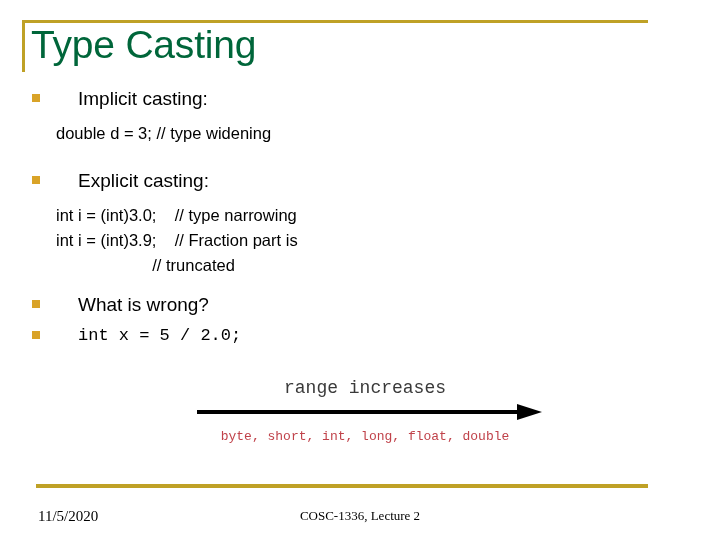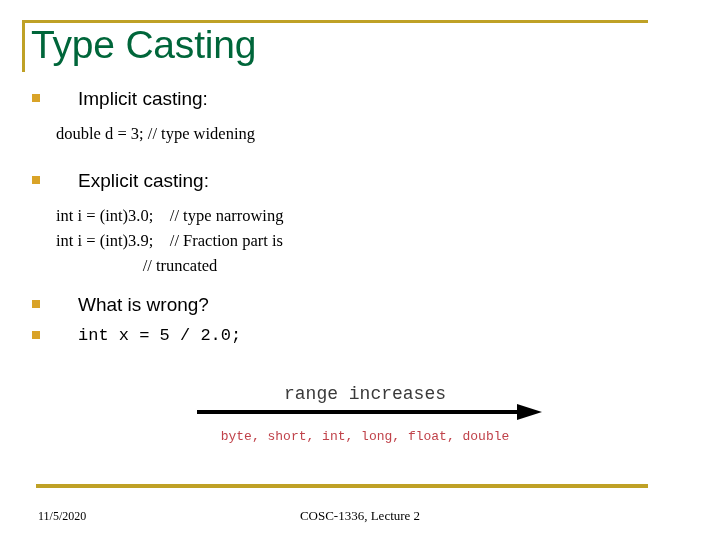--- a/index.html
+++ b/index.html
@@ -77,21 +77,21 @@
     white-space: pre;
   }
   .bullet-text.mono {
     font-family: "Liberation Mono", "DejaVu Sans Mono", monospace;
     font-size: 17px;
     margin-top: 16px;
   }
 
   .code-block {
     padding-left: 56px;
-    font-family: Liberation Serif, serif;
+    font-family: Liberation Sans, sans-serif;
     font-size: 16.5px;
     line-height: 25px;
     color: #000000;
     white-space: pre;
   }
 
   .gap-sm { height: 10px; }
   .gap-md { height: 22px; }
   .gap-lg { height: 14px; }
 
@@ -99,21 +99,21 @@
   .range-diagram {
     position: absolute;
     left: 0;
     top: 366px;
     width: 720px;
     height: 96px;
   }
   .range-caption {
     position: absolute;
     left: 0;
-    top: 16px;
+    top: 10px;
     width: 720px;
     text-align: center;
     font-family: "Liberation Mono", "DejaVu Sans Mono", monospace;
     font-size: 18px;
     line-height: 24px;
     color: #3a3a3a;
     padding-left: 10px;
     box-sizing: border-box;
     white-space: pre;
   }
@@ -153,21 +153,21 @@
     left: 0;
     top: 508px;
     width: 720px;
     height: 22px;
   }
   .footer-date {
     position: absolute;
     left: 38px;
     top: 0;
     font-family: "Liberation Serif", serif;
-    font-size: 12px;
+    font-size: 15px;
     line-height: 16px;
     color: #000000;
     white-space: nowrap;
   }
   .footer-center {
     position: absolute;
     left: 0;
     top: 0;
     width: 720px;
     text-align: center;

